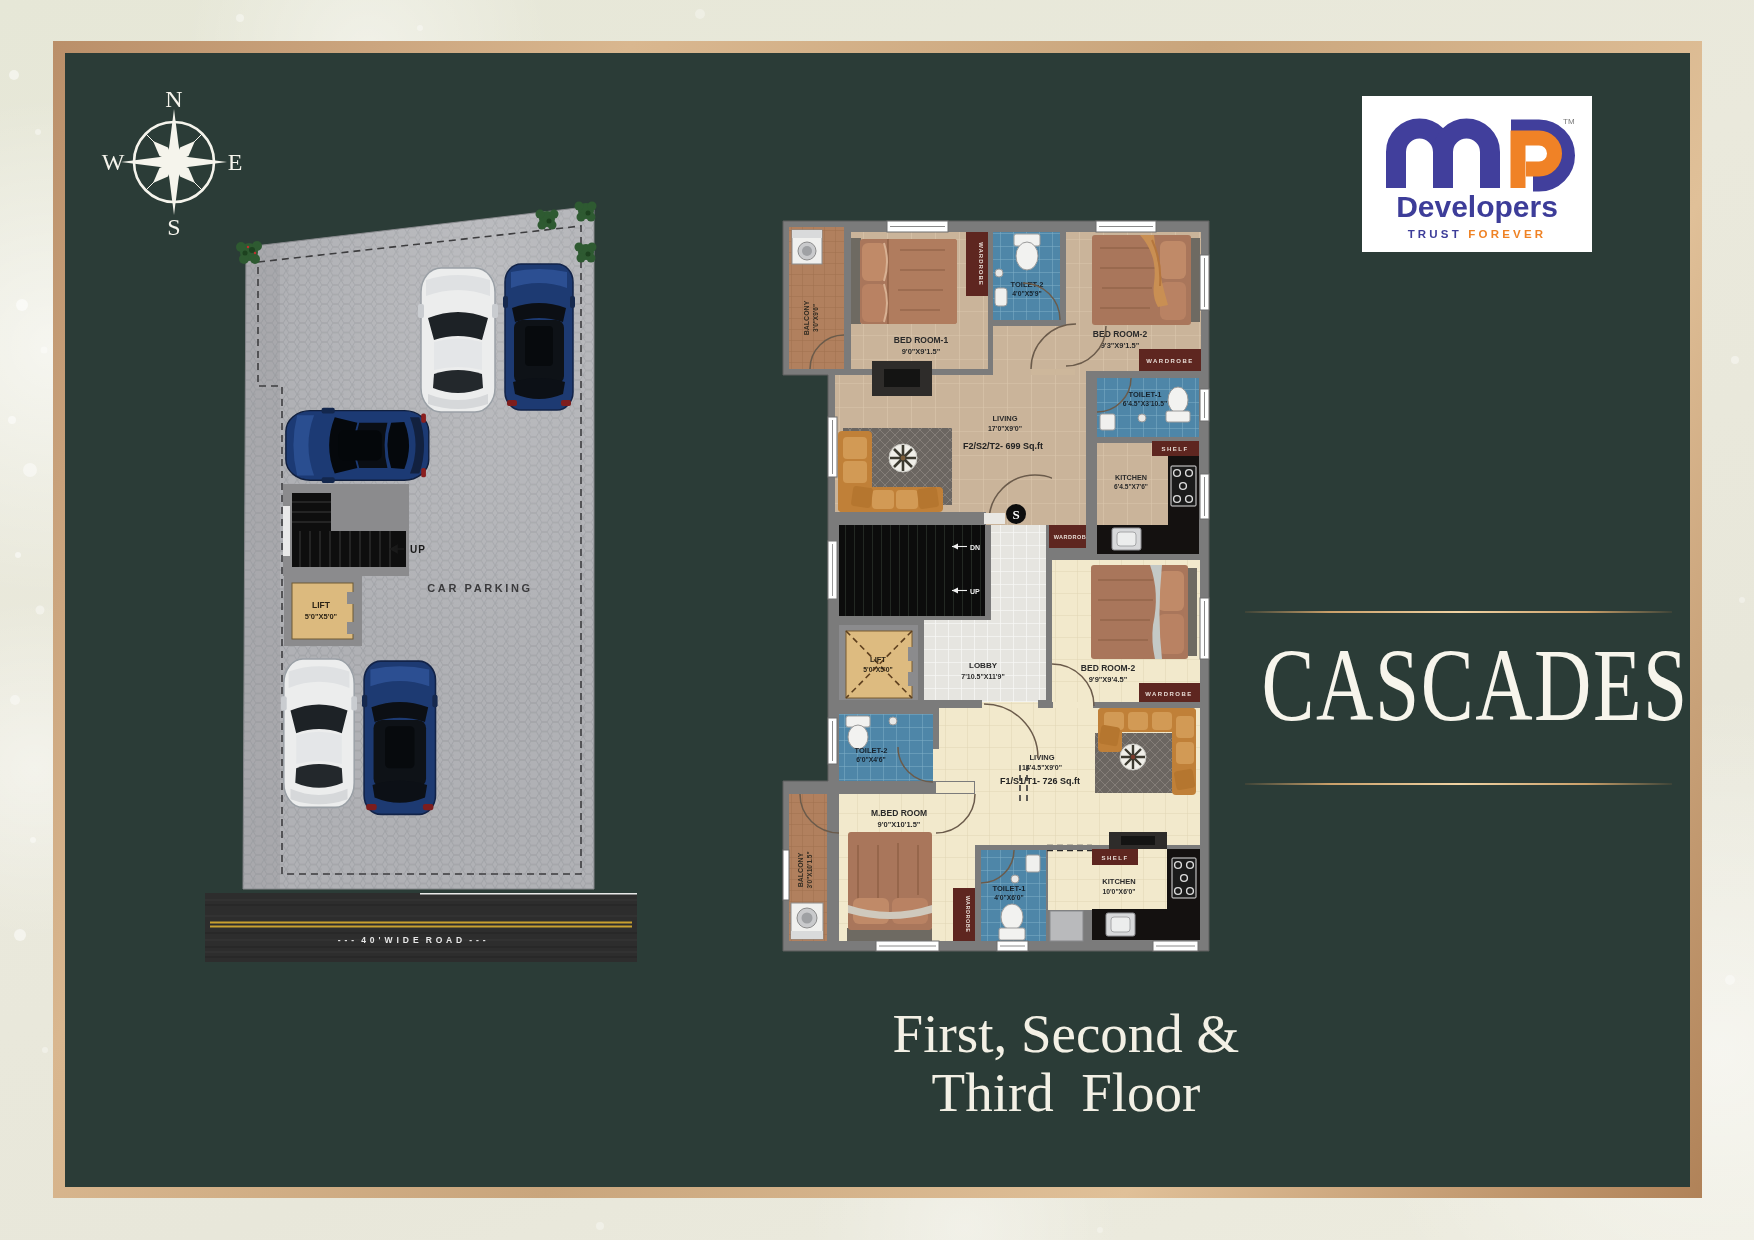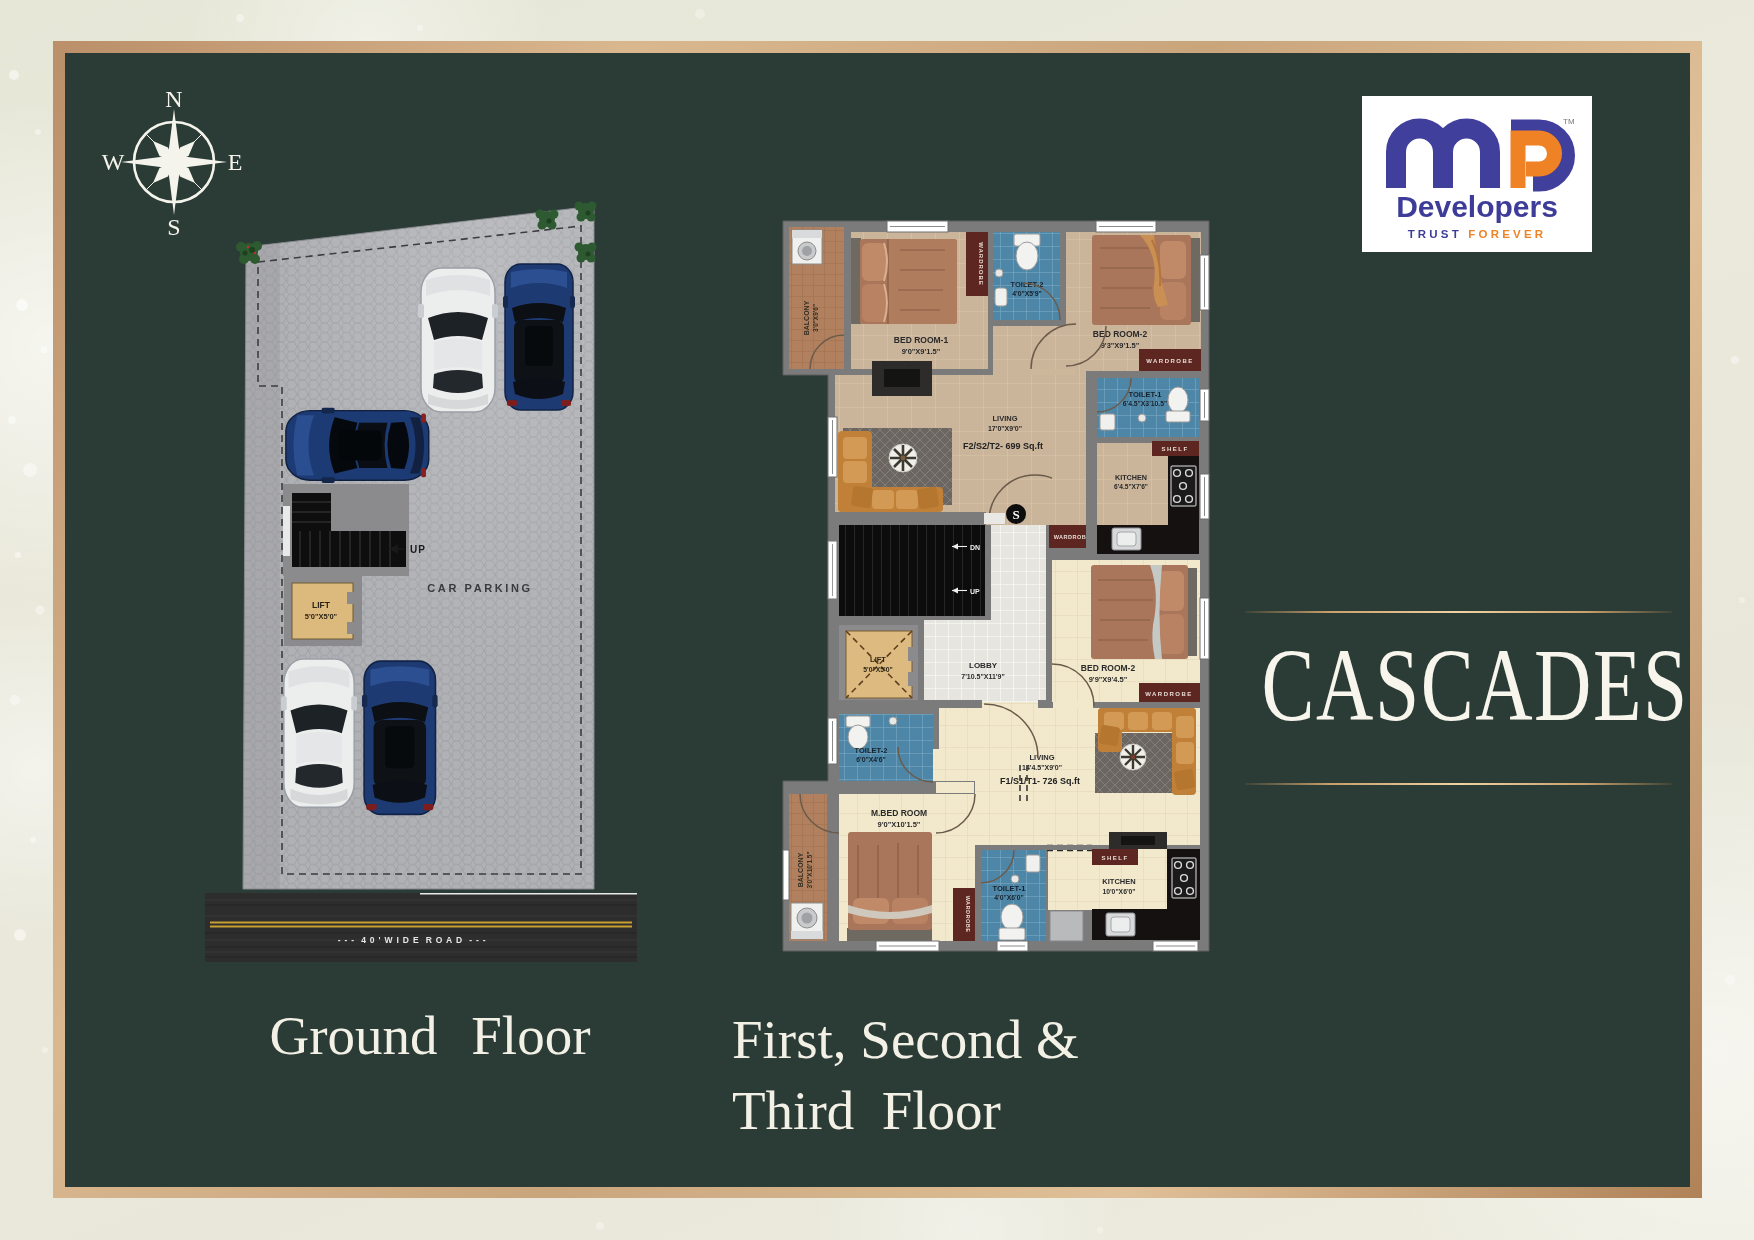--- a/index.html
+++ b/index.html
@@ -91,23 +91,22 @@
 
   <text x="115" y="142" text-anchor="middle" font-size="11.5" font-weight="bold" letter-spacing="3.2" font-family="Liberation Sans, sans-serif"><tspan fill="#3d3d99">TRUST </tspan><tspan fill="#ef8224">FOREVER</tspan></text>
 </svg>
 
 <div class="abs" style="left:1245px;top:611px;width:427px;height:2px;background:linear-gradient(90deg,rgba(160,110,60,.15),#caa06a 20%,#f0d3a4 50%,#caa06a 80%,rgba(160,110,60,.15));"></div>
 
 <div class="abs" style="left:1211px;top:633px;width:428px;text-align:center;font-family:'Liberation Serif',serif;font-size:104px;line-height:104px;color:#f7f5ec;transform:scaleX(.764);transform-origin:50% 50%;white-space:nowrap;letter-spacing:2px;">CASCADES</div>
 
 <div class="abs" style="left:1245px;top:783px;width:427px;height:2px;background:linear-gradient(90deg,rgba(160,110,60,.15),#caa06a 20%,#f0d3a4 50%,#caa06a 80%,rgba(160,110,60,.15));"></div>
 
-<div class="abs" style="left:180px;top:1004px;width:500px;text-align:center;font-family:'Liberation Serif',serif;font-size:55px;color:#f3f0e5;word-spacing:20px;">Ground Floor</div>
-
-<div class="abs" style="left:732px;top:1004px;width:500px;text-align:left;font-family:'Liberation Serif',serif;font-size:55px;color:#f3f0e5;line-height:71px;">First, Second &amp;<br>Third&nbsp; Floor</div>
+
+<div class="abs" style="left:816px;top:1004px;width:500px;text-align:center;font-family:'Liberation Serif',serif;font-size:55px;color:#f3f0e5;line-height:59px;">First, Second &amp;<br>Third&nbsp; Floor</div>
 
 <svg class="abs" style="left:195px;top:195px;" width="450" height="775" viewBox="195 195 450 775">
   <defs>
     <pattern id="hex" width="11" height="9.5" patternUnits="userSpaceOnUse">
       <rect width="11" height="9.5" fill="#b0b1b5"></rect>
       <g fill="none" stroke="#a0a1a5" stroke-width="0.9">
         <path d="M2.75,0.2 l5.5,0 l2.75,4.55 l-2.75,4.55 l-5.5,0 l-2.75,-4.55 z"></path>
         <path d="M-2.75,4.75 l5.5,0 M11,4.75 l2.75,0"></path>
       </g>
     </pattern>

